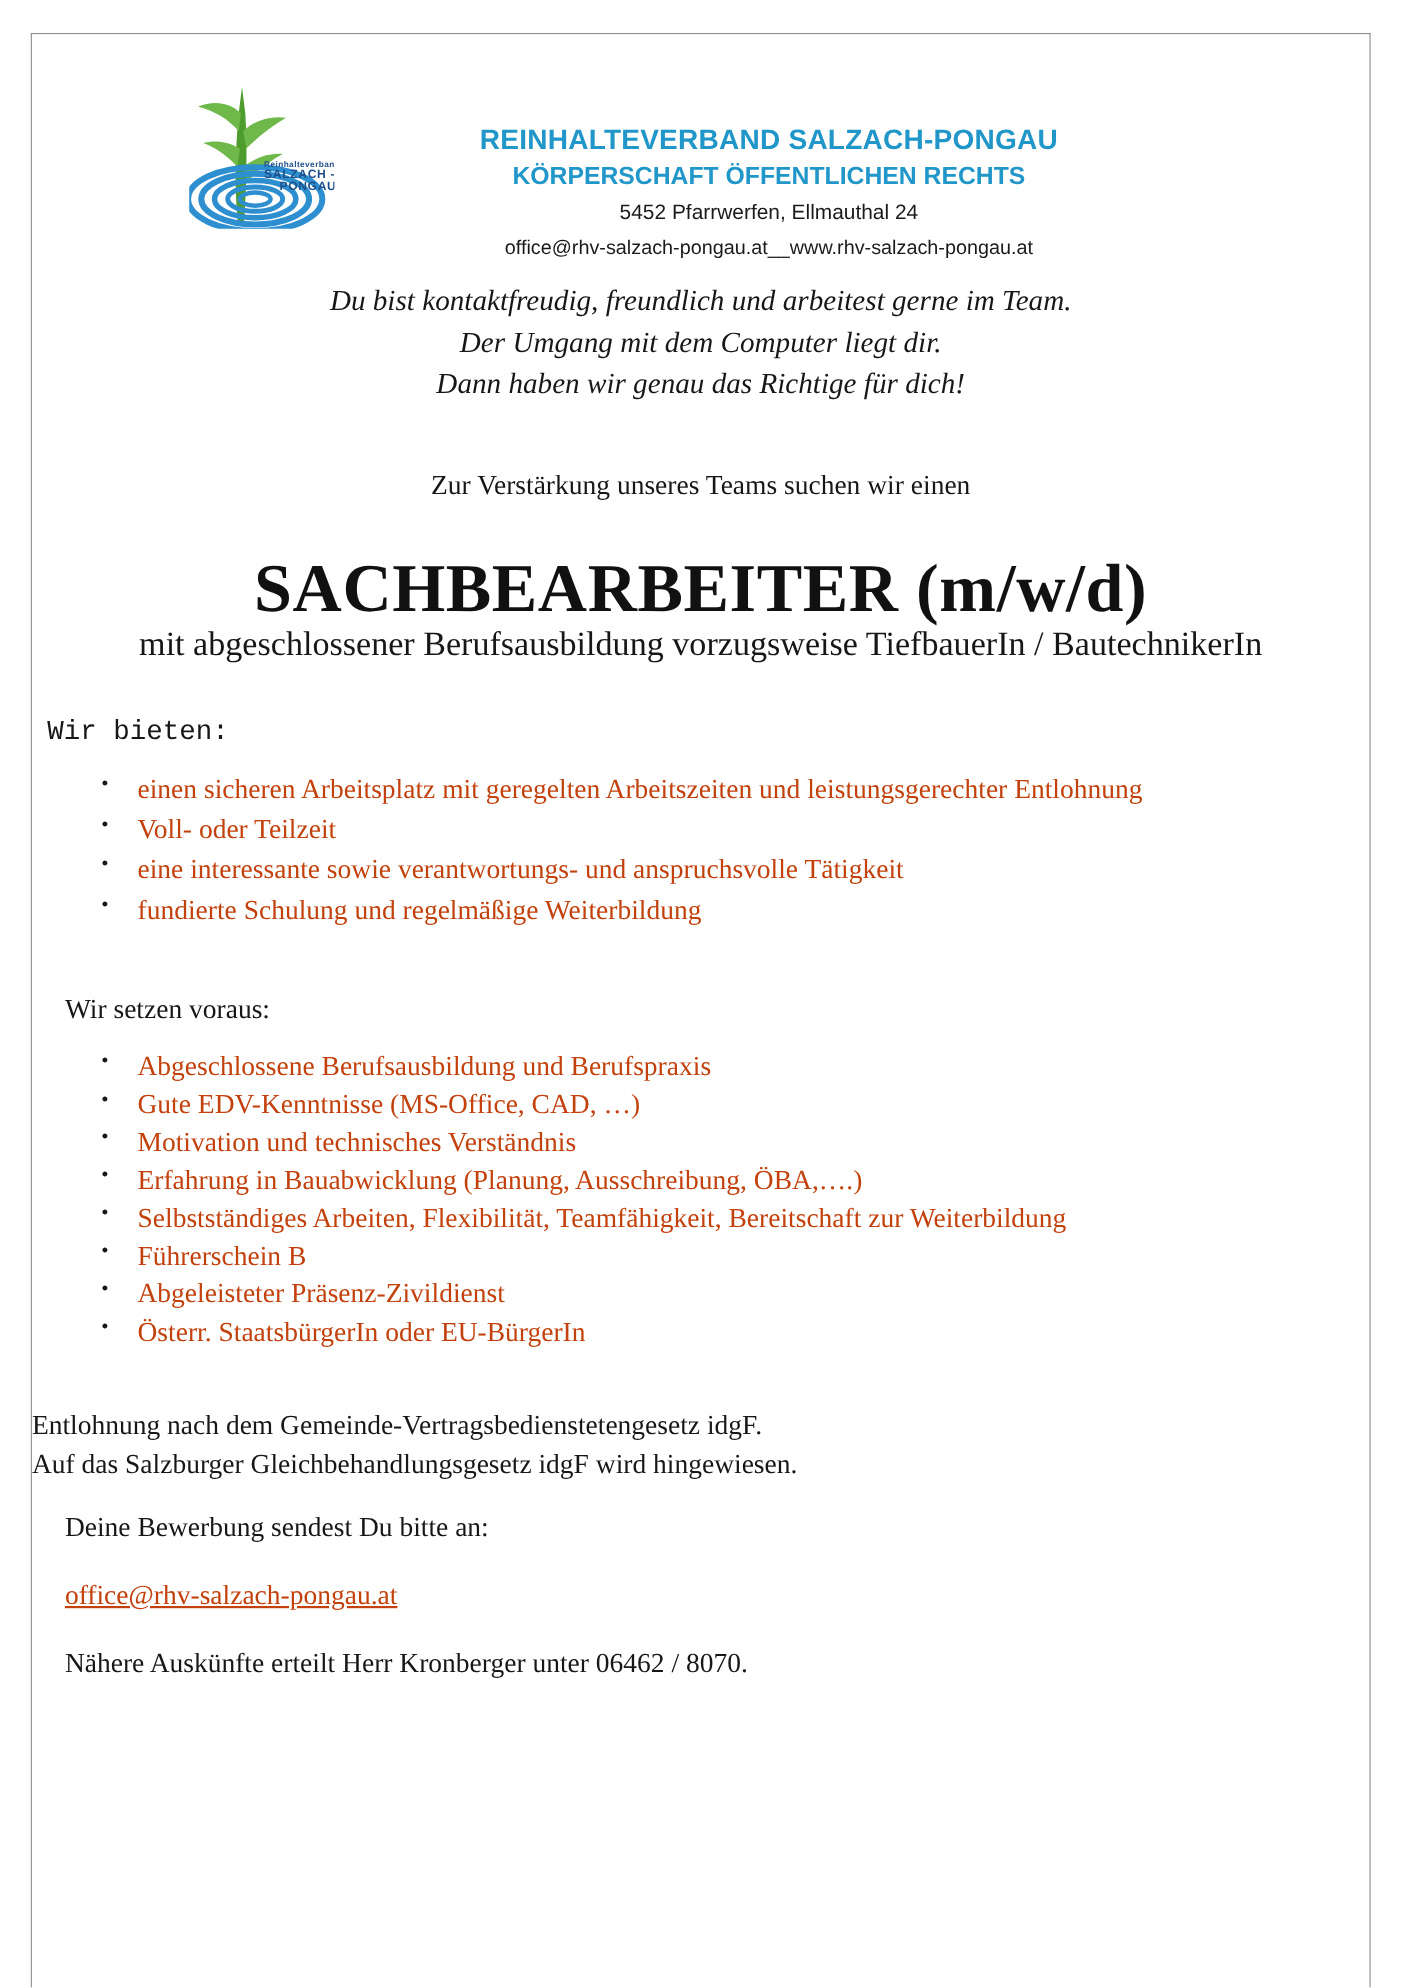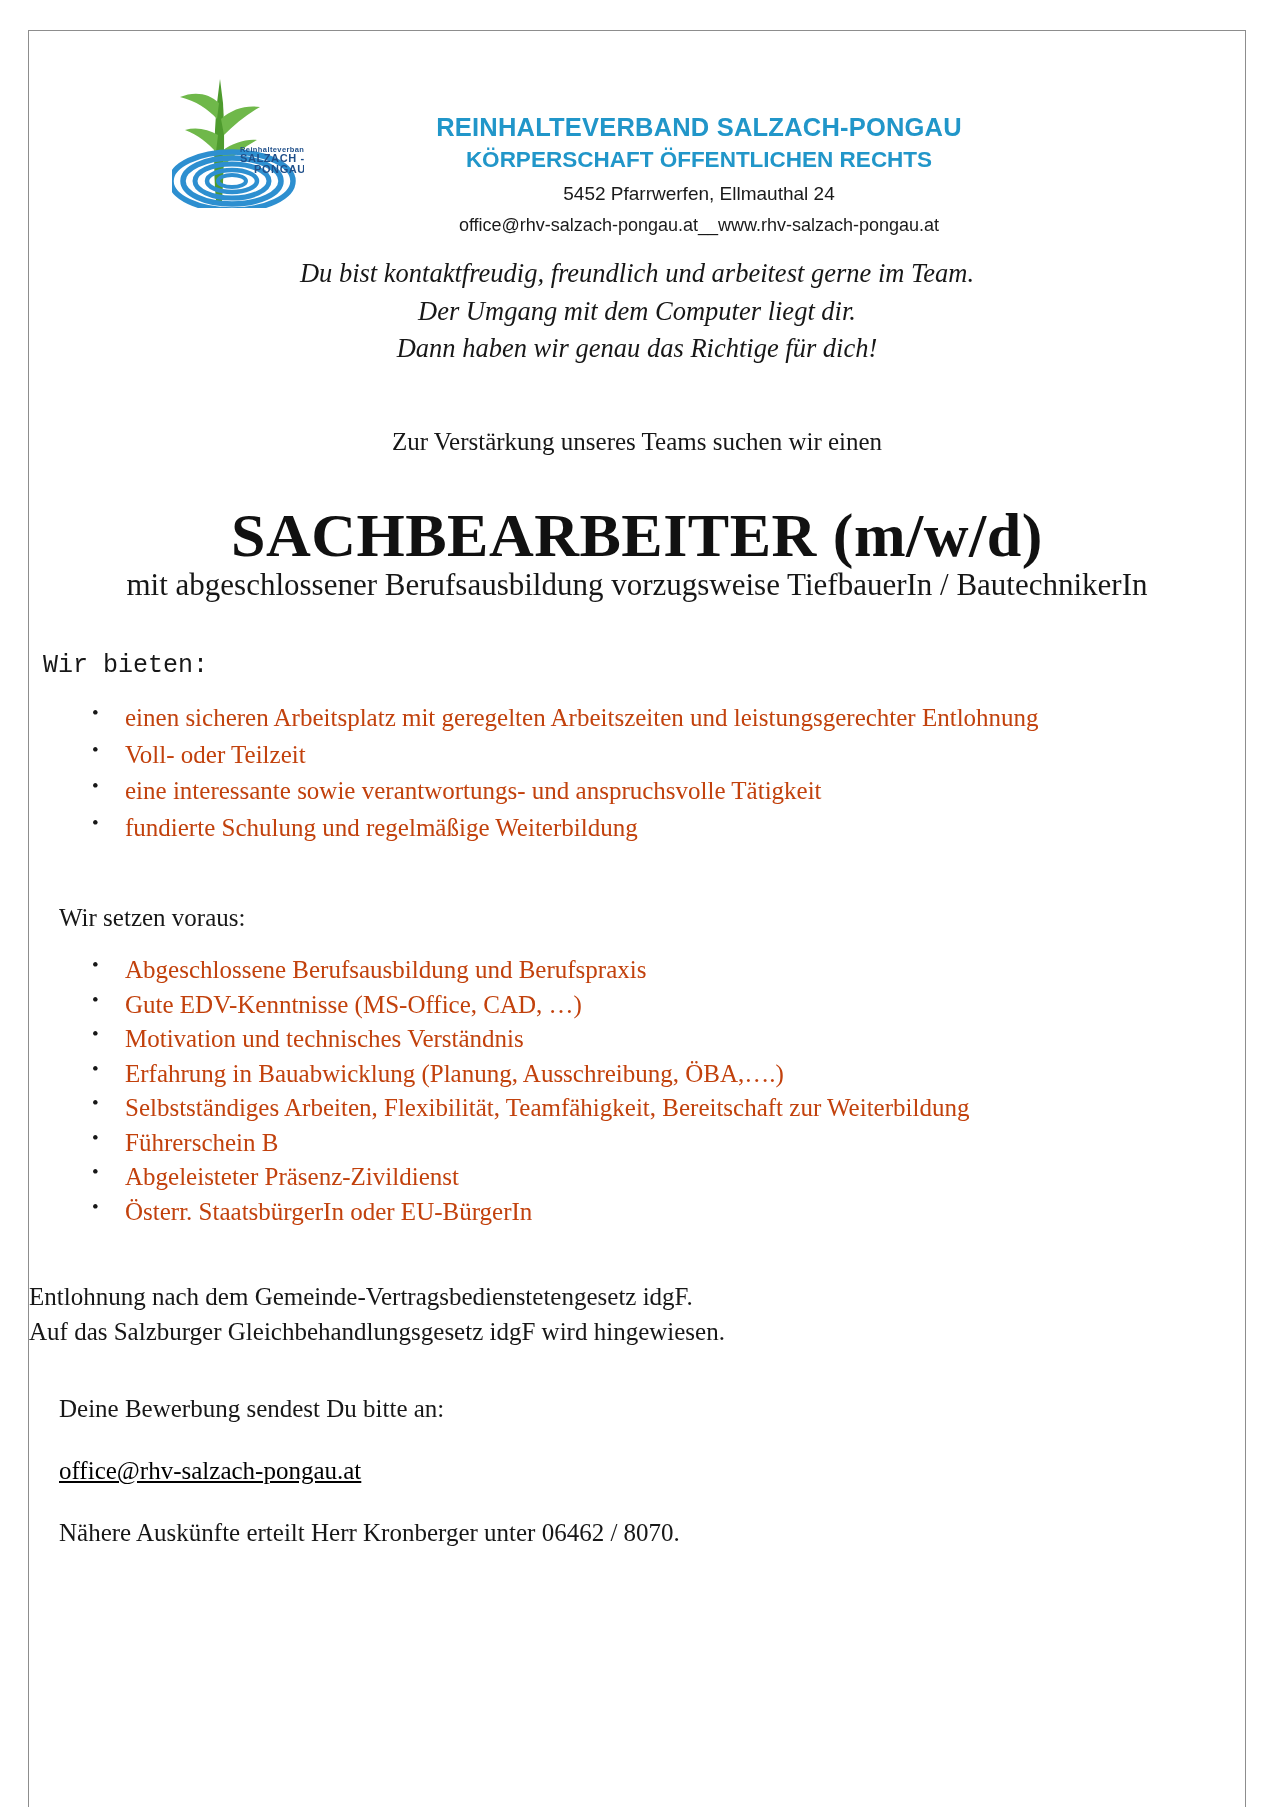--- a/index.html
+++ b/index.html
@@ -161,29 +161,29 @@
 
   .note {
     margin-top: 52px;
     text-align: left;
     font-size: 25px;
     line-height: 1.38;
     color: #171717;
   }
   .note div { white-space: nowrap; }
 
-  .closing { margin-top: 46px; margin-left: 30px; }
+  .closing { margin-top: 26px; margin-left: 30px; }
   .closing p {
     margin: 0 0 34px 0;
     font-size: 25px;
     color: #171717;
   }
   .email-link {
     font-size: 25px;
-    color: #000000;
+    color: #c2410c;
     text-decoration: underline;
     cursor: pointer;
   }
 </style>
 </head>
 <body>
 
 <div class="page">
   <div class="scan-frame"></div>
 

